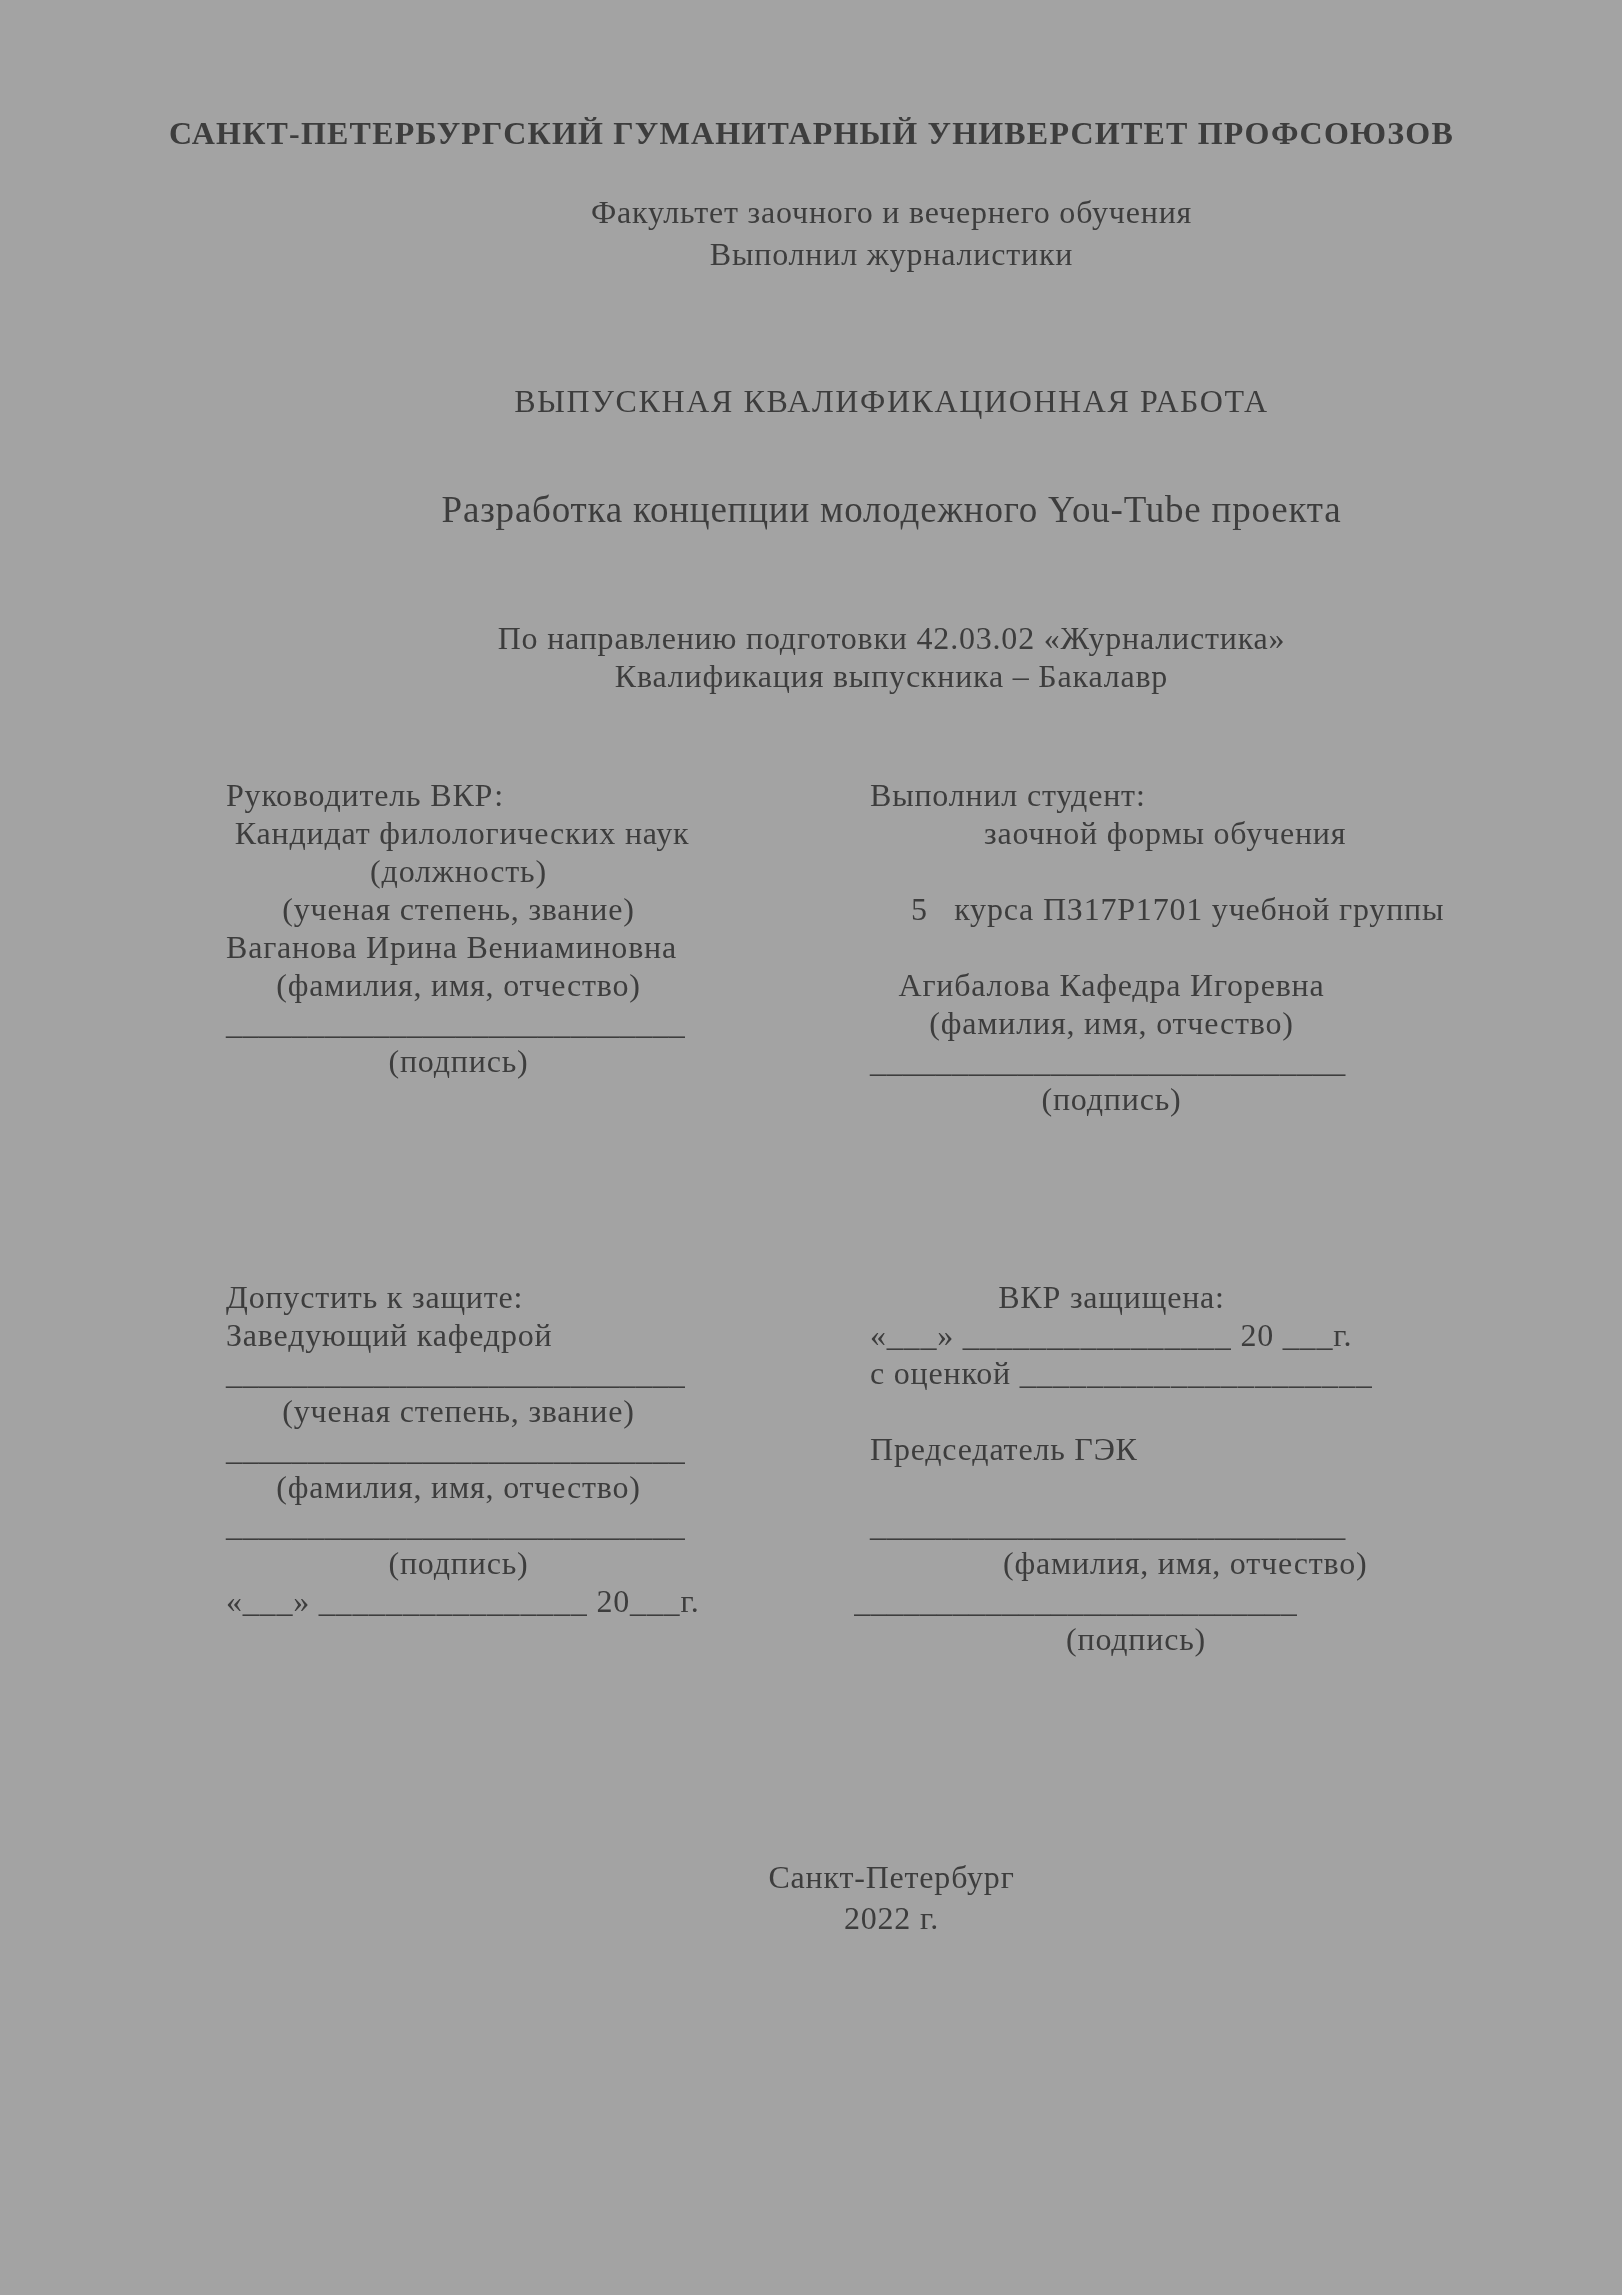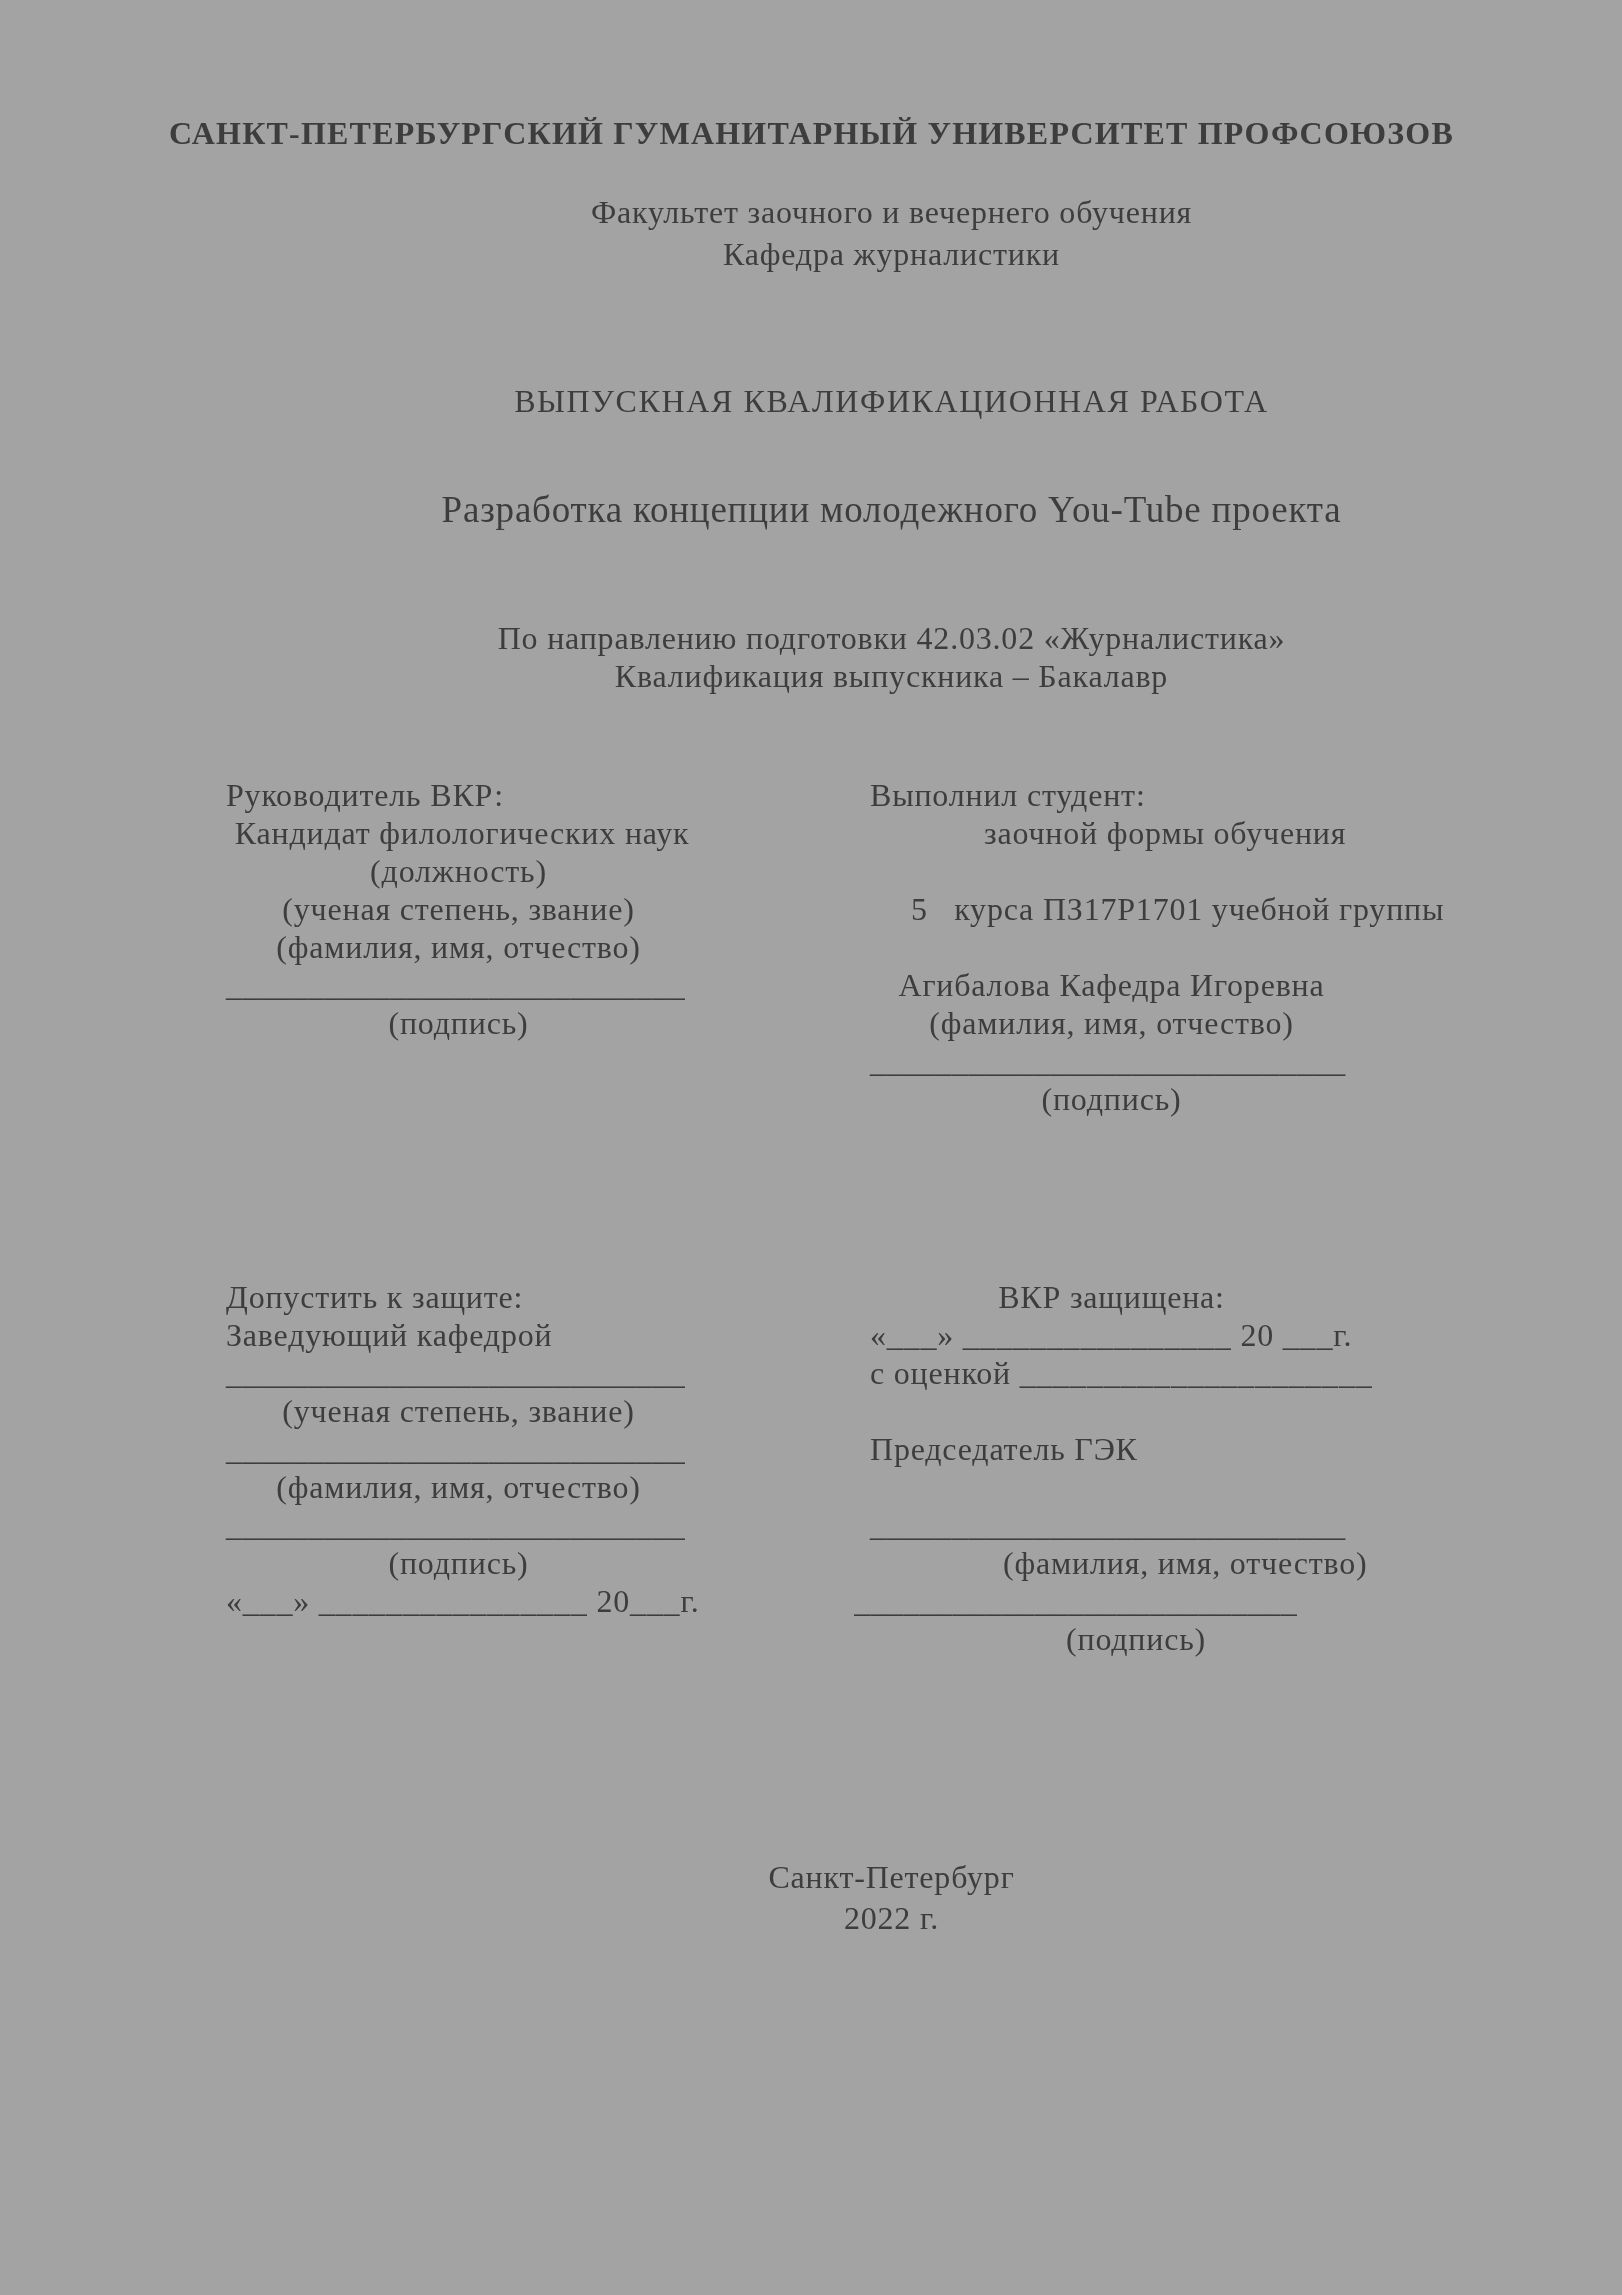--- a/index.html
+++ b/index.html
@@ -33,35 +33,36 @@
   .row.shift-left{margin-left:-15.7px;}
   .u{letter-spacing:0.4px;}
 </style>
 </head>
 <body>
 
 <div class="page">
 
   <div class="cline-full bold" style="top:115px;">САНКТ-ПЕТЕРБУРГСКИЙ ГУМАНИТАРНЫЙ УНИВЕРСИТЕТ ПРОФСОЮЗОВ</div>
   <div class="cline" style="top:194px;">Факультет заочного и вечернего обучения</div>
-  <div class="cline" style="top:236px;">Кафедра журналистики</div>
+  <div class="cline" style="top:236px;">Выполнил журналистики</div>
 
   <div class="cline worktype" style="top:383px;">ВЫПУСКНАЯ КВАЛИФИКАЦИОННАЯ РАБОТА</div>
   <div class="cline topic" style="top:460px;">Разработка концепции молодежного You-Tube проекта</div>
 
   <div class="cline" style="top:620px;">По направлению подготовки 42.03.02 «Журналистика»</div>
   <div class="cline" style="top:658px;">Квалификация выпускника – Бакалавр</div>
 
   <div class="abs" style="top:776px;left:0;right:0;height:345px;">
 
     <div class="col col-left">
       <div class="row">Руководитель ВКР:</div>
       <div class="row"> Кандидат филологических наук</div>
       <div class="row c">(должность)</div>
       <div class="row c">(ученая степень, звание)</div>
+      <div class="row">Ваганова Ирина Вениаминовна</div>
       <div class="row c">(фамилия, имя, отчество)</div>
       <div class="row u">____________________________</div>
       <div class="row c">(подпись)</div>
     </div>
 
     <div class="col col-right">
       <div class="row">Выполнил студент:</div>
       <div class="row r-indent">заочной формы обучения</div>
       <div class="row"></div>
       <div class="row r-indent2">5   курса ПЗ17Р1701 учебной группы</div>

